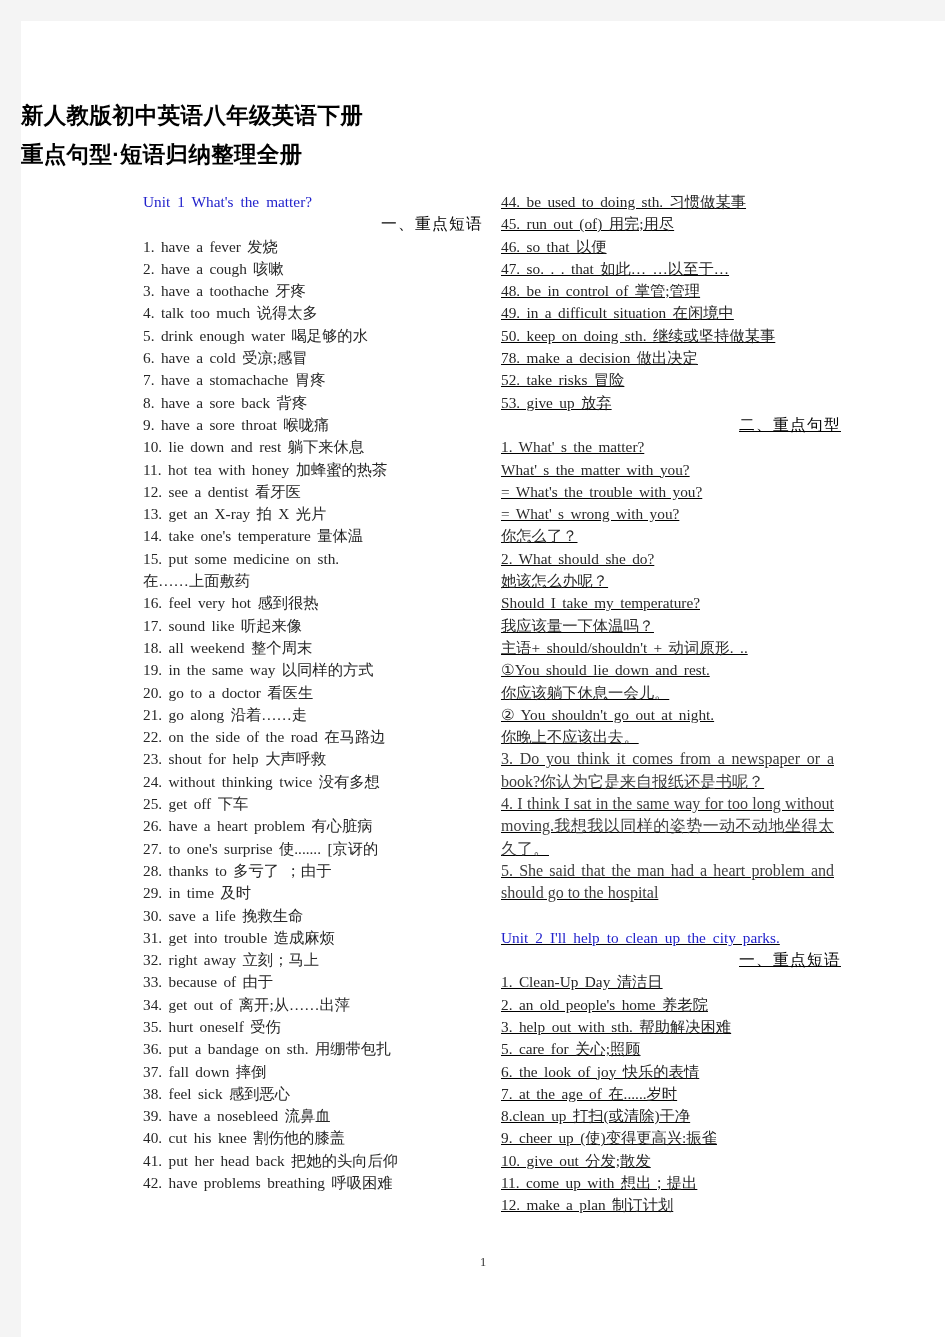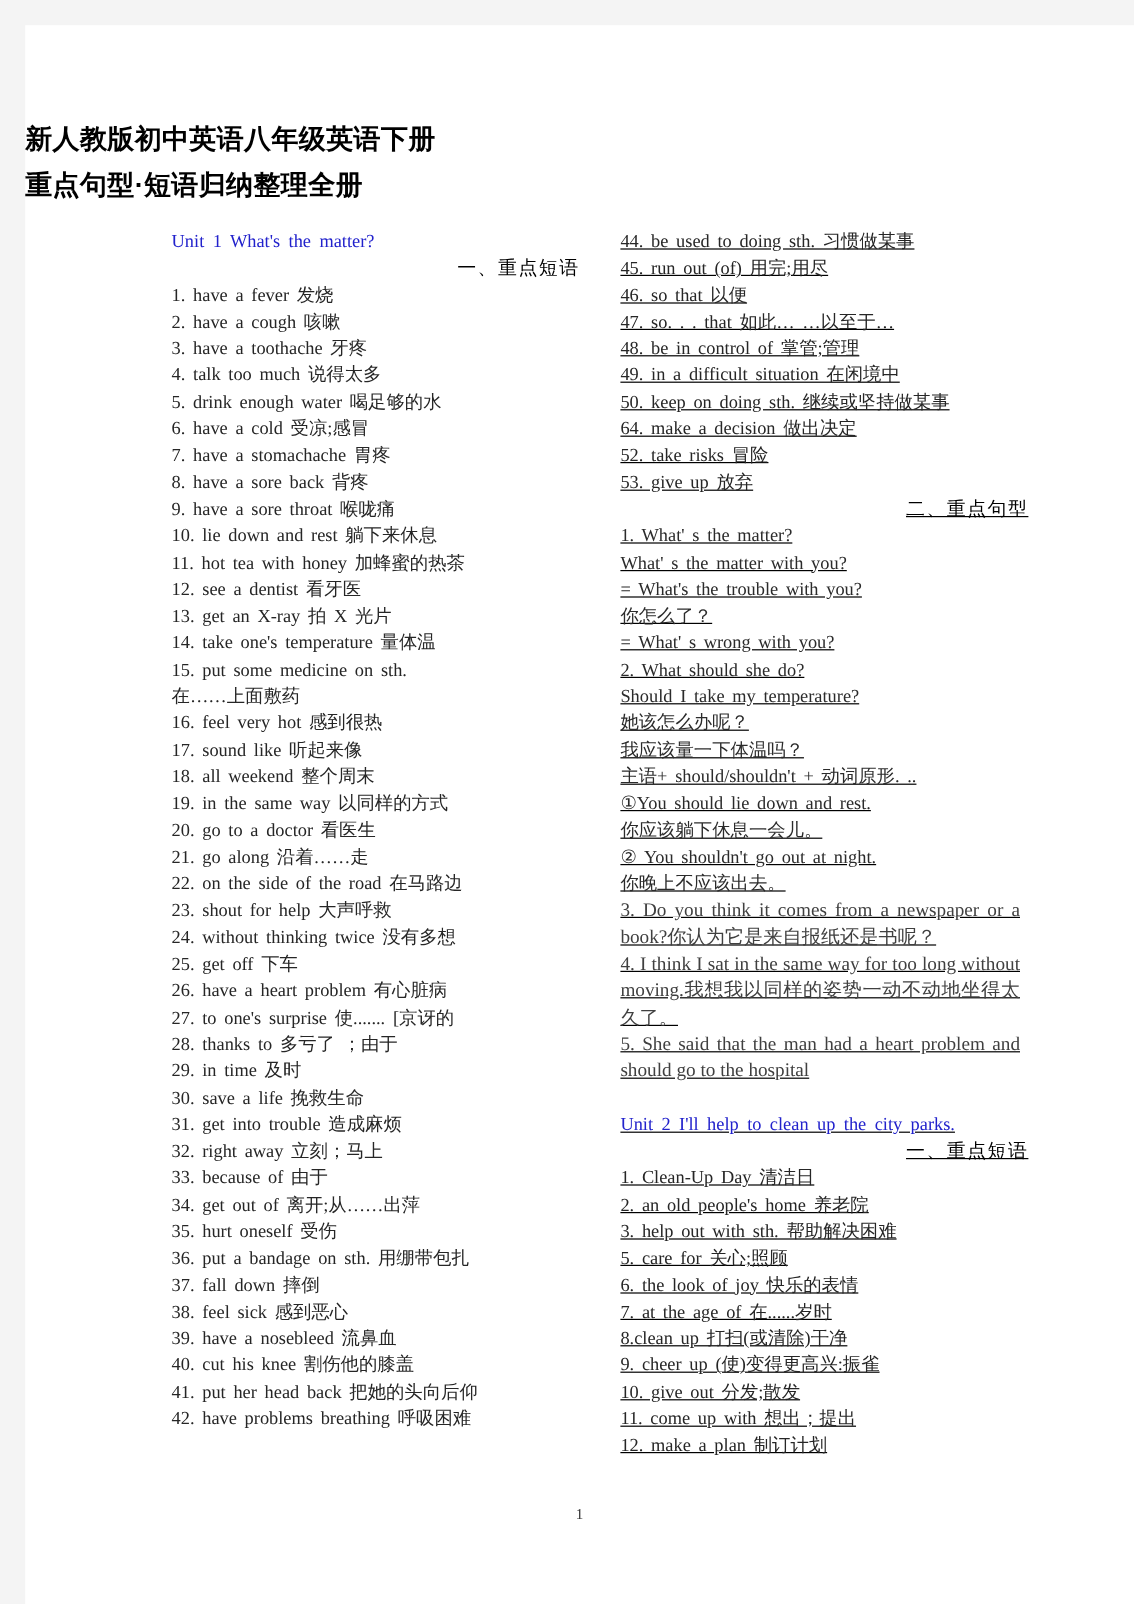--- a/index.html
+++ b/index.html
@@ -34,21 +34,21 @@
   }
   .title-line-1 { margin-top: 79px; }
   .title-line-2 { margin-top: 8px; }
 
   .columns {
     position: absolute;
     left: 0;
     top: 170px;
     width: 924px;
     display: flex;
-    gap: 16px;
+    gap: 0px;
   }
   .col {
     width: 340px;
     box-sizing: border-box;
   }
   .col-left  { margin-left: 122px; }
   .col-right { margin-left: 18px; text-decoration: underline; }
 
   
   .unit-head {
@@ -161,34 +161,34 @@
     </div>
 
     <div class="col col-right">
       <div class="entry">44. be used to doing sth.  习惯做某事</div>
       <div class="entry">45. run out (of)  用完;用尽</div>
       <div class="entry">46. so that  以便</div>
       <div class="entry">47. so. . . that  如此… …以至于…</div>
       <div class="entry">48. be in control of  掌管;管理</div>
       <div class="entry">49. in a difficult situation  在闲境中</div>
       <div class="entry">50. keep on doing sth.  继续或坚持做某事</div>
-      <div class="entry">64. make a decision  做出决定</div>
+      <div class="entry">78. make a decision  做出决定</div>
       <div class="entry">52. take risks  冒险</div>
       <div class="entry">53. give up  放弃</div>
 
       <div class="cn-head">二、重点句型</div>
 
       <div class="sent">1. What' s the matter?</div>
       <div class="sent">What' s the matter with you?</div>
       <div class="sent">= What's the trouble with you?</div>
+      <div class="sent">= What' s wrong with you?</div>
       <div class="sent cn">你怎么了？</div>
-      <div class="sent">= What' s wrong with you?</div>
       <div class="sent">2. What should she do?</div>
+      <div class="sent cn">她该怎么办呢？</div>
       <div class="sent">Should I take my temperature?</div>
-      <div class="sent cn">她该怎么办呢？</div>
       <div class="sent cn">我应该量一下体温吗？</div>
       <div class="sent">主语+ should/shouldn't +  动词原形. ..</div>
       <div class="sent">①You should lie down and rest.</div>
       <div class="sent cn">你应该躺下休息一会儿。</div>
       <div class="sent">② You shouldn't go out at night.</div>
       <div class="sent cn">你晚上不应该出去。</div>
 
       <div class="para">3. Do you think it comes from a newspaper or a book?你认为它是来自报纸还是书呢？</div>
       <div class="para">4. I think I sat in the same way for too long without   moving.我想我以同样的姿势一动不动地坐得太久了。</div>
       <div class="para">5. She said that the man had a heart problem and should go to the hospital</div>

